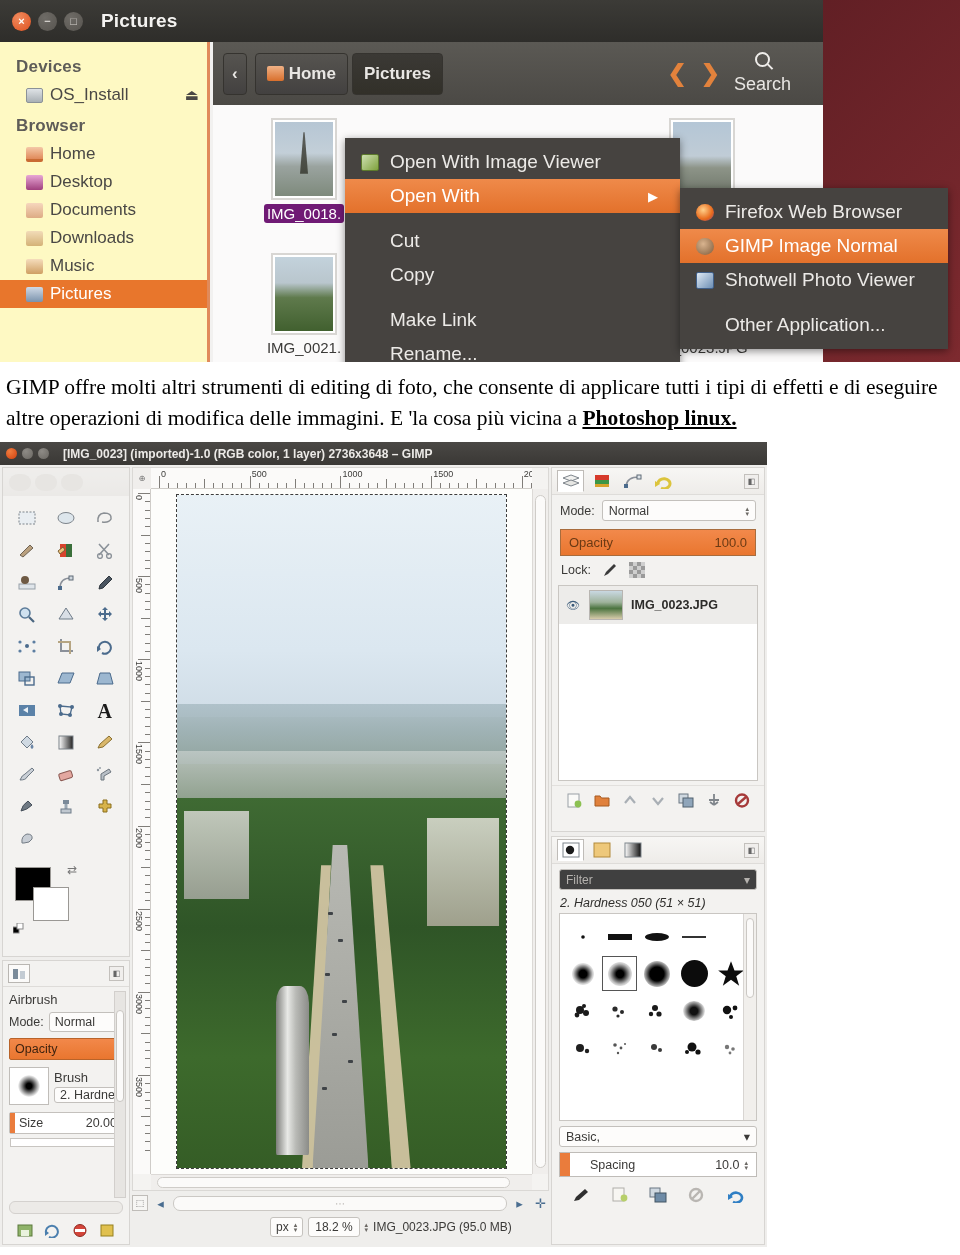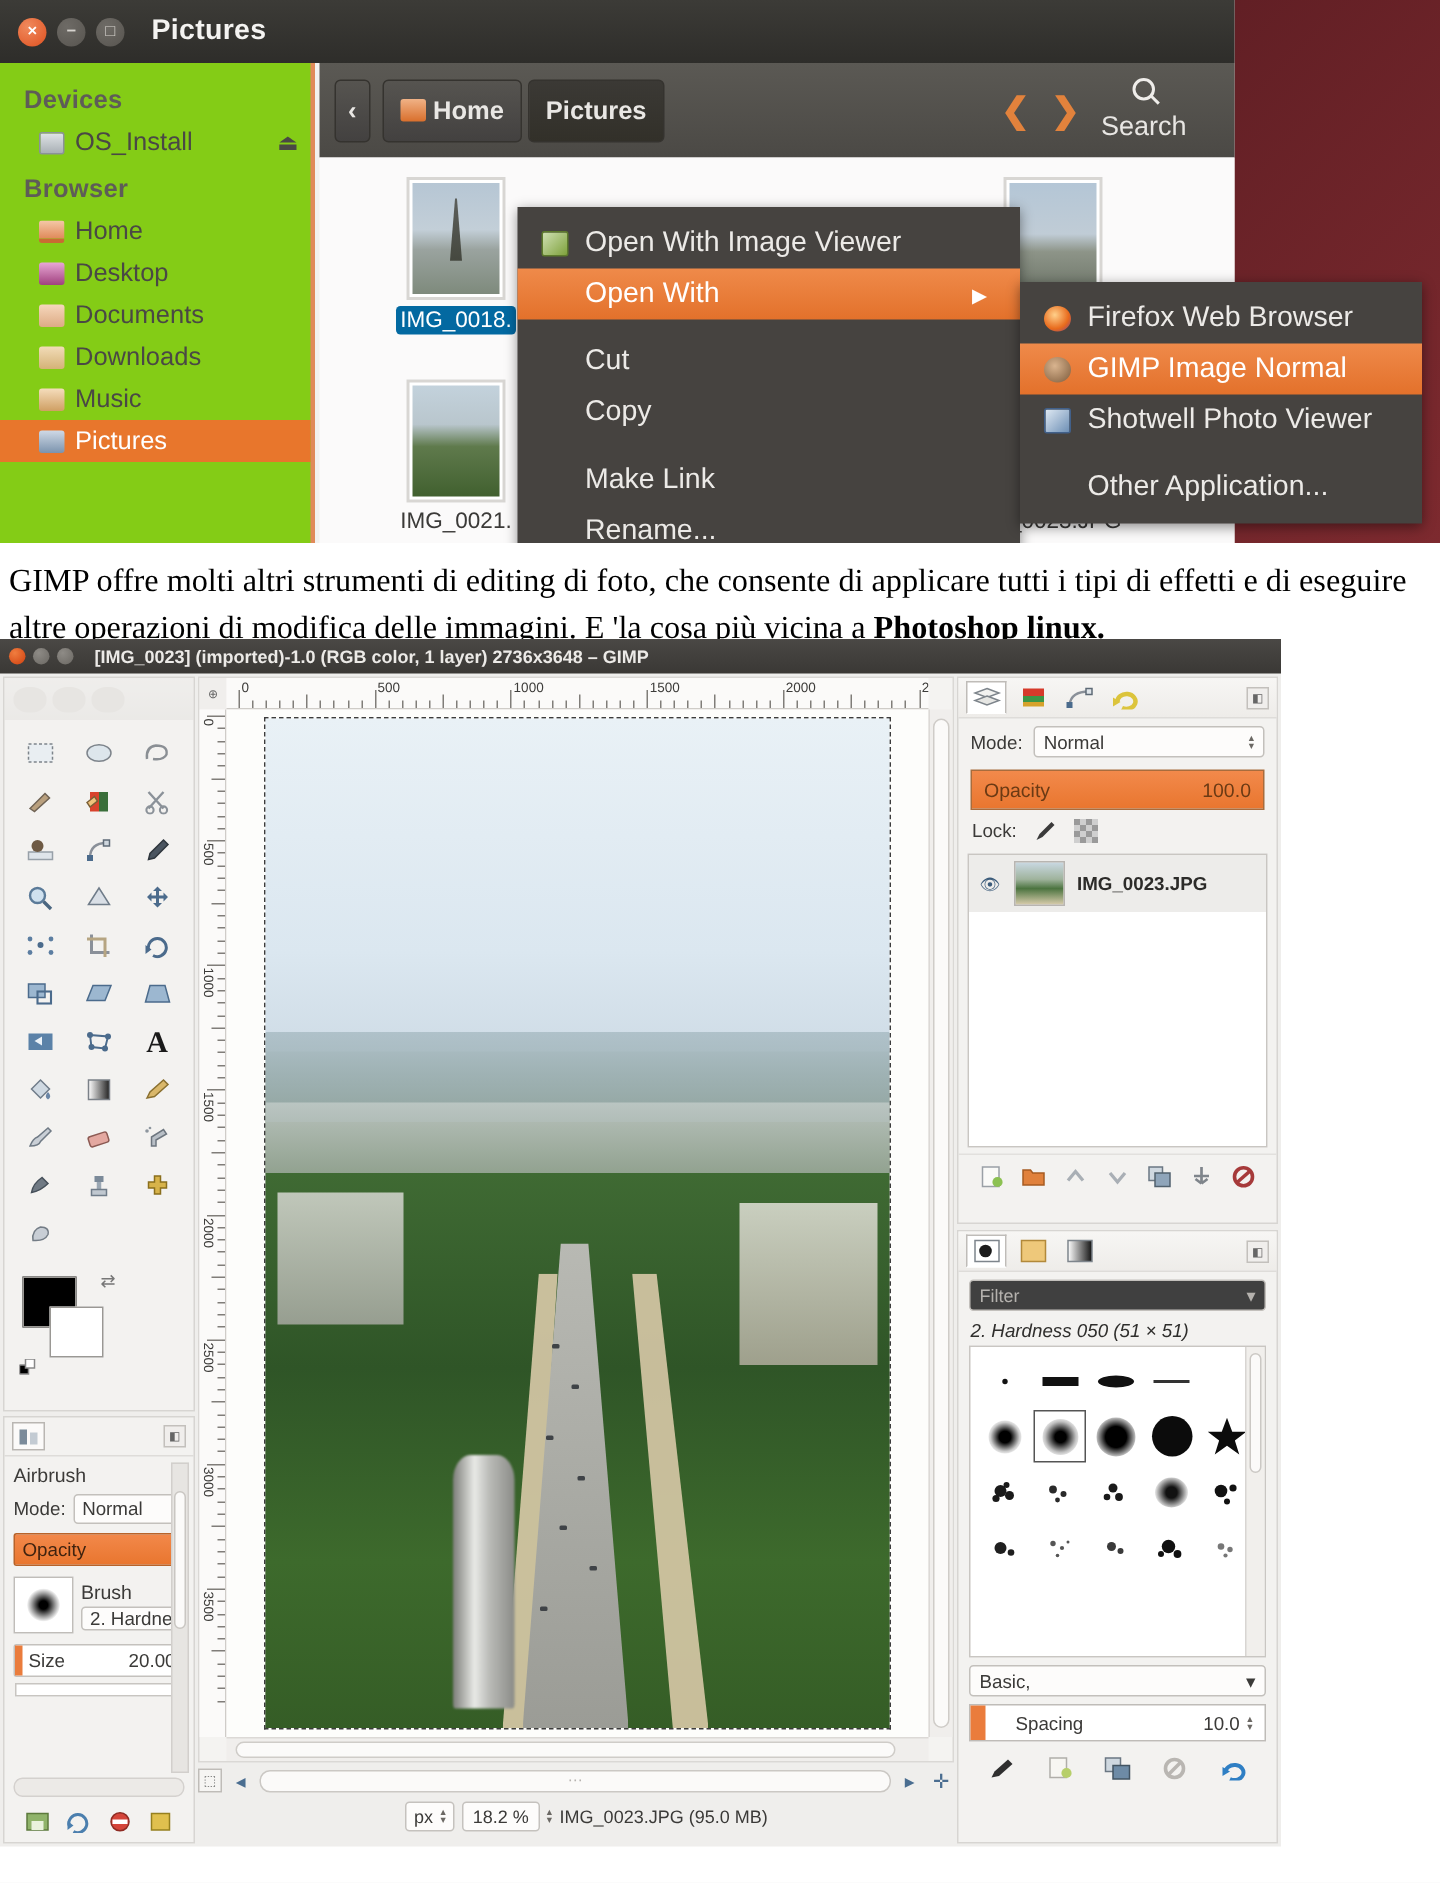--- a/index.html
+++ b/index.html
@@ -14,21 +14,21 @@
   .ntitlebar { position:absolute; left:0; top:0; width:823px; height:42px;
        background:linear-gradient(180deg,#3c3b37 0%,#2e2d2a 100%); display:flex; align-items:center; padding-left:12px; }
   .wbtns { display:flex; gap:7px; align-items:center; }
   .wb { width:19px; height:19px; border-radius:50%; display:flex; align-items:center; justify-content:center;
         font-size:11px; color:#3a2520; font-weight:bold; }
   .wb.close { background:radial-gradient(circle at 35% 30%,#f08a5d,#df5120); color:#fff; }
   .wb.min { background:radial-gradient(circle at 35% 30%,#6e6b66,#57544f); color:#d6d3ce; }
   .wb.max { background:radial-gradient(circle at 35% 30%,#6e6b66,#57544f); color:#d6d3ce; }
   .ntitle { color:#f4f3f1; font-size:19px; font-weight:bold; margin-left:18px; letter-spacing:.2px; }
 
-  .nsidebar { position:absolute; left:0; top:42px; width:210px; bottom:0; background:#84cc16;
+  .nsidebar { position:absolute; left:0; top:42px; width:210px; bottom:0; background:#fef9c3;
               border-right:3px solid #e08a5a; padding-top:8px; }
   .sb-head { font-size:17px; font-weight:bold; color:#5e5c58; padding:7px 0 4px 16px; letter-spacing:.2px;}
   .sb-item { display:flex; align-items:center; gap:7px; padding:4px 8px 4px 26px; font-size:17px; color:#4a4845; }
   .sb-item .ico { width:17px; height:15px; border-radius:2px; flex:0 0 auto; position:relative; }
   .sb-item.sel { background:#e8762c; color:#fff; }
   .sb-eject { margin-left:auto; font-size:15px; color:#4a4845; }
   .ico.drive { background:linear-gradient(180deg,#dfe3e6,#a9b0b5); border:1px solid #8b9298; }
   .ico.home  { background:linear-gradient(180deg,#f4c8a7,#e08a5a); border-bottom:3px solid #c96b33; }
   .ico.desktop{ background:linear-gradient(180deg,#e8a7d5,#a0407e); }
   .ico.docs  { background:linear-gradient(180deg,#f6d7bd,#ddab84); }
@@ -53,42 +53,42 @@
   .thumbgrid { position:absolute; left:0; top:0; right:0; bottom:0; padding:13px 0 0 50px; }
   .thumbcell { position:absolute; width:82px; text-align:center; }
   .thumbbox { width:66px; height:82px; margin:0 auto; background:#fff; border:2px solid #d8d6d3; padding:2px; }
   .ph { width:100%; height:100%; }
   .ph.eiffel { background:linear-gradient(180deg,#b6c6d4 0%,#c3cfd8 42%,#9aa39f 60%,#7e8a7c 100%); position:relative; }
   .ph.eiffel::after{ content:""; position:absolute; left:50%; top:14%; width:8px; height:56%; transform:translateX(-50%);
         background:linear-gradient(180deg,#5c5f5c,#45483f); clip-path:polygon(42% 0,58% 0,100% 100%,0 100%); }
   .ph.avenue { background:linear-gradient(180deg,#c3d2dc 0%,#b9c6cd 35%,#5f7a4c 55%,#41602f 100%); }
   .ph.city   { background:linear-gradient(180deg,#b4c6d6 0%,#c0ccd6 46%,#8d9488 62%,#6d7568 100%); }
   .thumblabel { font-size:15px; color:#3b3a38; margin-top:4px; white-space:nowrap; }
-  .thumblabel.sel { background:#0369a1; color:#fff; border-radius:3px; padding:1px 3px; display:inline-block; }
+  .thumblabel.sel { background:#701a75; color:#fff; border-radius:3px; padding:1px 3px; display:inline-block; }
 
   
   .ctxmenu { position:absolute; background:#464340; box-shadow:0 2px 8px rgba(0,0,0,.45); padding:7px 0;
              color:#eceae7; font-size:19px; }
   .ctx-item { padding:6px 22px 6px 16px; display:flex; align-items:center; gap:11px; white-space:nowrap; }
   .ctx-item.hl { background:linear-gradient(180deg,#ef8a4a,#e3712b); color:#fff; }
   .ctx-item .arrow { margin-left:auto; font-size:13px; }
   .ctx-gap { height:11px; }
   .ctx-ico { width:18px; height:17px; border-radius:2px; flex:0 0 auto; }
   .ico-eog { background:linear-gradient(135deg,#cfe0b2,#7fa23d); border:1px solid #5d7a2c; }
   .ico-ff  { border-radius:50%; background:radial-gradient(circle at 40% 35%,#ffd08a,#e86a1c 60%,#7a3d8c); }
   .ico-gimp{ border-radius:50%; background:radial-gradient(circle at 40% 35%,#d9b48f,#7c5a3a); }
   .ico-shot{ background:linear-gradient(135deg,#dfe9f3,#6d8fb5); border:1px solid #41608a; }
 
   
   #caption { position:absolute; left:0; top:366px; width:960px; height:86px; padding:6px 6px 0 6px;
              font-family:"Liberation Serif", serif; font-size:21.5px; color:#000; line-height:1.42; }
   #caption .link { font-weight:bold; text-decoration:underline; }
 
   
-  #gimp-shot { position:absolute; left:0; top:426px; width:854px; height:805px; background:#efeeec; overflow:hidden; }
+  #gimp-shot { position:absolute; left:0; top:442px; width:767px; height:805px; background:#efeeec; overflow:hidden; }
   .gtitlebar { position:absolute; left:0; top:0; width:960px; height:23px;
                background:linear-gradient(180deg,#4a4845 0%,#3a3835 100%); display:flex; align-items:center; padding-left:6px; gap:5px; }
   .gwb { width:11px; height:11px; border-radius:50%; }
   .gwb.c { background:radial-gradient(circle at 35% 30%,#f07d3f,#d0400f); }
   .gwb.m { background:radial-gradient(circle at 35% 30%,#8e8b86,#6a6762); }
   .gwb.x { background:radial-gradient(circle at 35% 30%,#8e8b86,#6a6762); }
   .gtitle { color:#eceae7; font-size:12px; font-weight:bold; margin-left:9px; }
 
   
   .gtoolbox { position:absolute; left:2px; top:25px; width:128px; height:490px; background:#f3f2f0;

